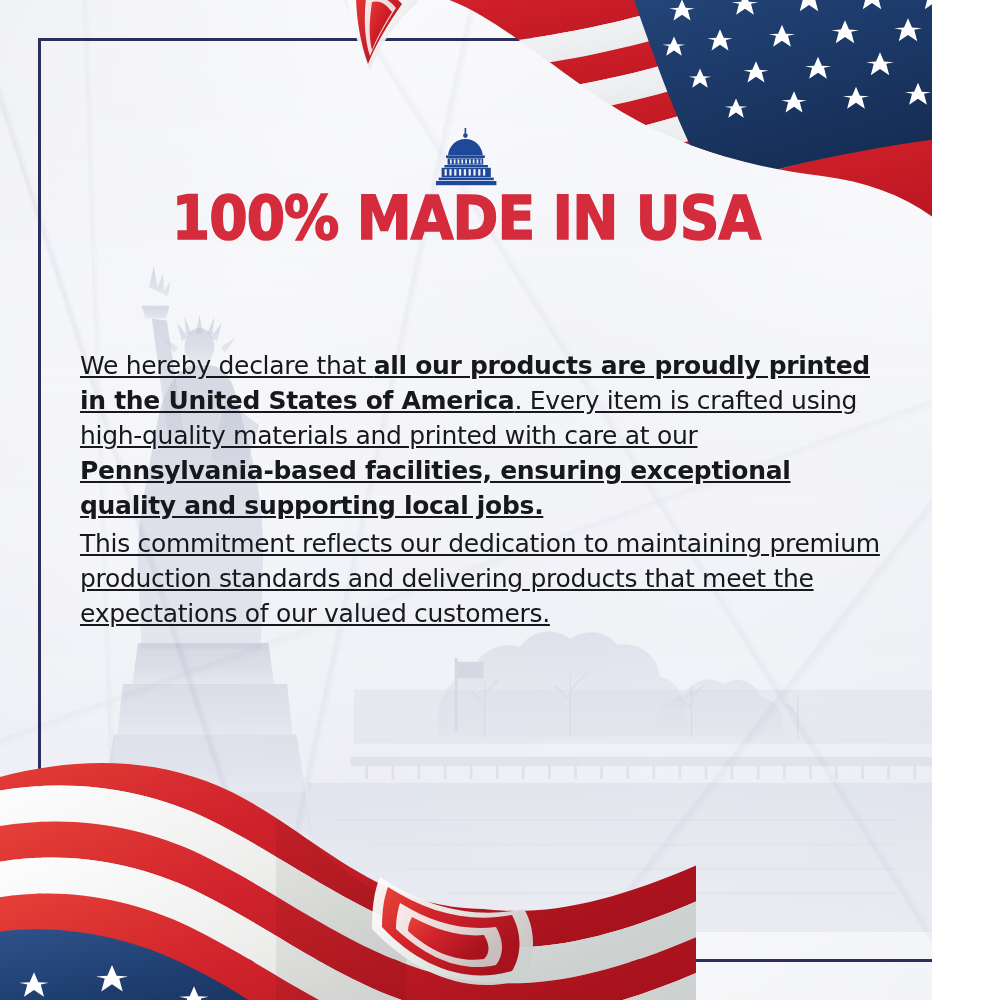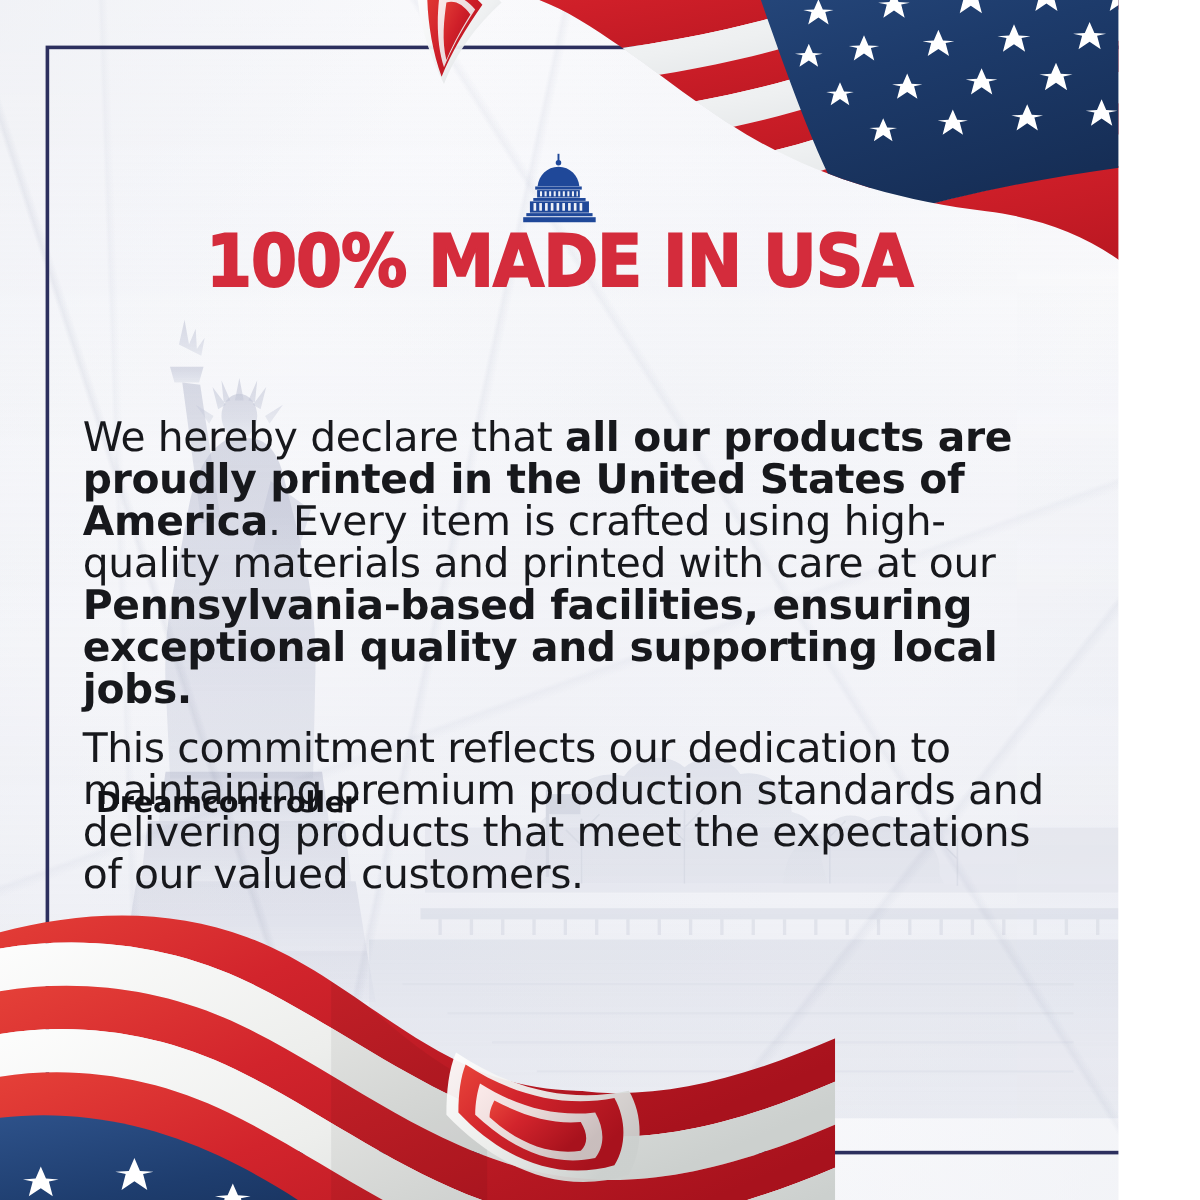--- a/index.html
+++ b/index.html
@@ -40,25 +40,25 @@
     font-weight:700;font-size:60px;line-height:64px;letter-spacing:-1px;
     color:#D42C3C;transform:scaleX(.92);transform-origin:center;
     -webkit-text-stroke:1.6px #D42C3C;}
   .subtitle-row{position:absolute;left:0;right:0;top:262px;display:flex;
     align-items:center;justify-content:center;gap:18px;}
   .sub-dash{width:58px;height:3px;background:#1F3A6E;}
   .subtitle{font-family:"DejaVu Sans", sans-serif;font-weight:700;font-size:22px;
     letter-spacing:3.2px;color:#1F3A6E;}
 
   
-  .body-copy{position:absolute;left:69px;top:348px;width:810px;
-    font-size:34px;line-height:35px;color:#17181c;
-    font-family:"DejaVu Sans", sans-serif;letter-spacing:-.3px;}
+  .body-copy{position:absolute;left:80px;top:348px;width:810px;
+    font-size:25px;line-height:35px;color:#17181c;
+    font-family:"DejaVu Sans", sans-serif;letter-spacing:-.3px;text-decoration:underline;}
   .body-copy b{font-weight:700;}
-  .para2{margin-top:14px;}
+  .para2{margin-top:3px;}
   .signature{position:absolute;left:80px;top:655px;font-size:24px;font-weight:700;
     color:#111216;font-family:"DejaVu Sans", sans-serif;letter-spacing:-.2px;}
 
   
   .flag-tr{position:absolute;right:-10px;top:-14px;width:620px;height:250px;}
   .flag-bl{position:absolute;left:-24px;bottom:-16px;width:720px;height:265px;}
 </style>
 </head>
 <body>
 
@@ -206,21 +206,20 @@
   </svg>
 
   <div class="title">100% MADE IN USA</div>
 
 
   <div class="body-copy">
     <div><span>We hereby declare that </span><b>all our products are proudly printed in the United States of America</b><span>. Every item is crafted using high-quality materials and printed with care at our </span><b>Pennsylvania-based facilities, ensuring exceptional quality and supporting local jobs.</b></div>
     <div class="para2"><span>This commitment reflects our dedication to maintaining premium production standards and delivering products that meet the expectations of our valued customers.</span></div>
   </div>
 
-  <div class="signature">Dreamcontroller</div>
 
   <svg class="flag-tr" viewBox="0 0 620 250">
     <defs>
       <linearGradient id="trRed" x1="0" y1="0" x2="1" y2="1">
         <stop offset="0%" stop-color="#e23b35"></stop>
           <stop offset="45%" stop-color="#cf1f29"></stop>
         <stop offset="100%" stop-color="#a8111c"></stop>
       </linearGradient>
       <linearGradient id="trWhite" x1="0" y1="0" x2="1" y2="1">
         <stop offset="0%" stop-color="#ffffff"></stop>

